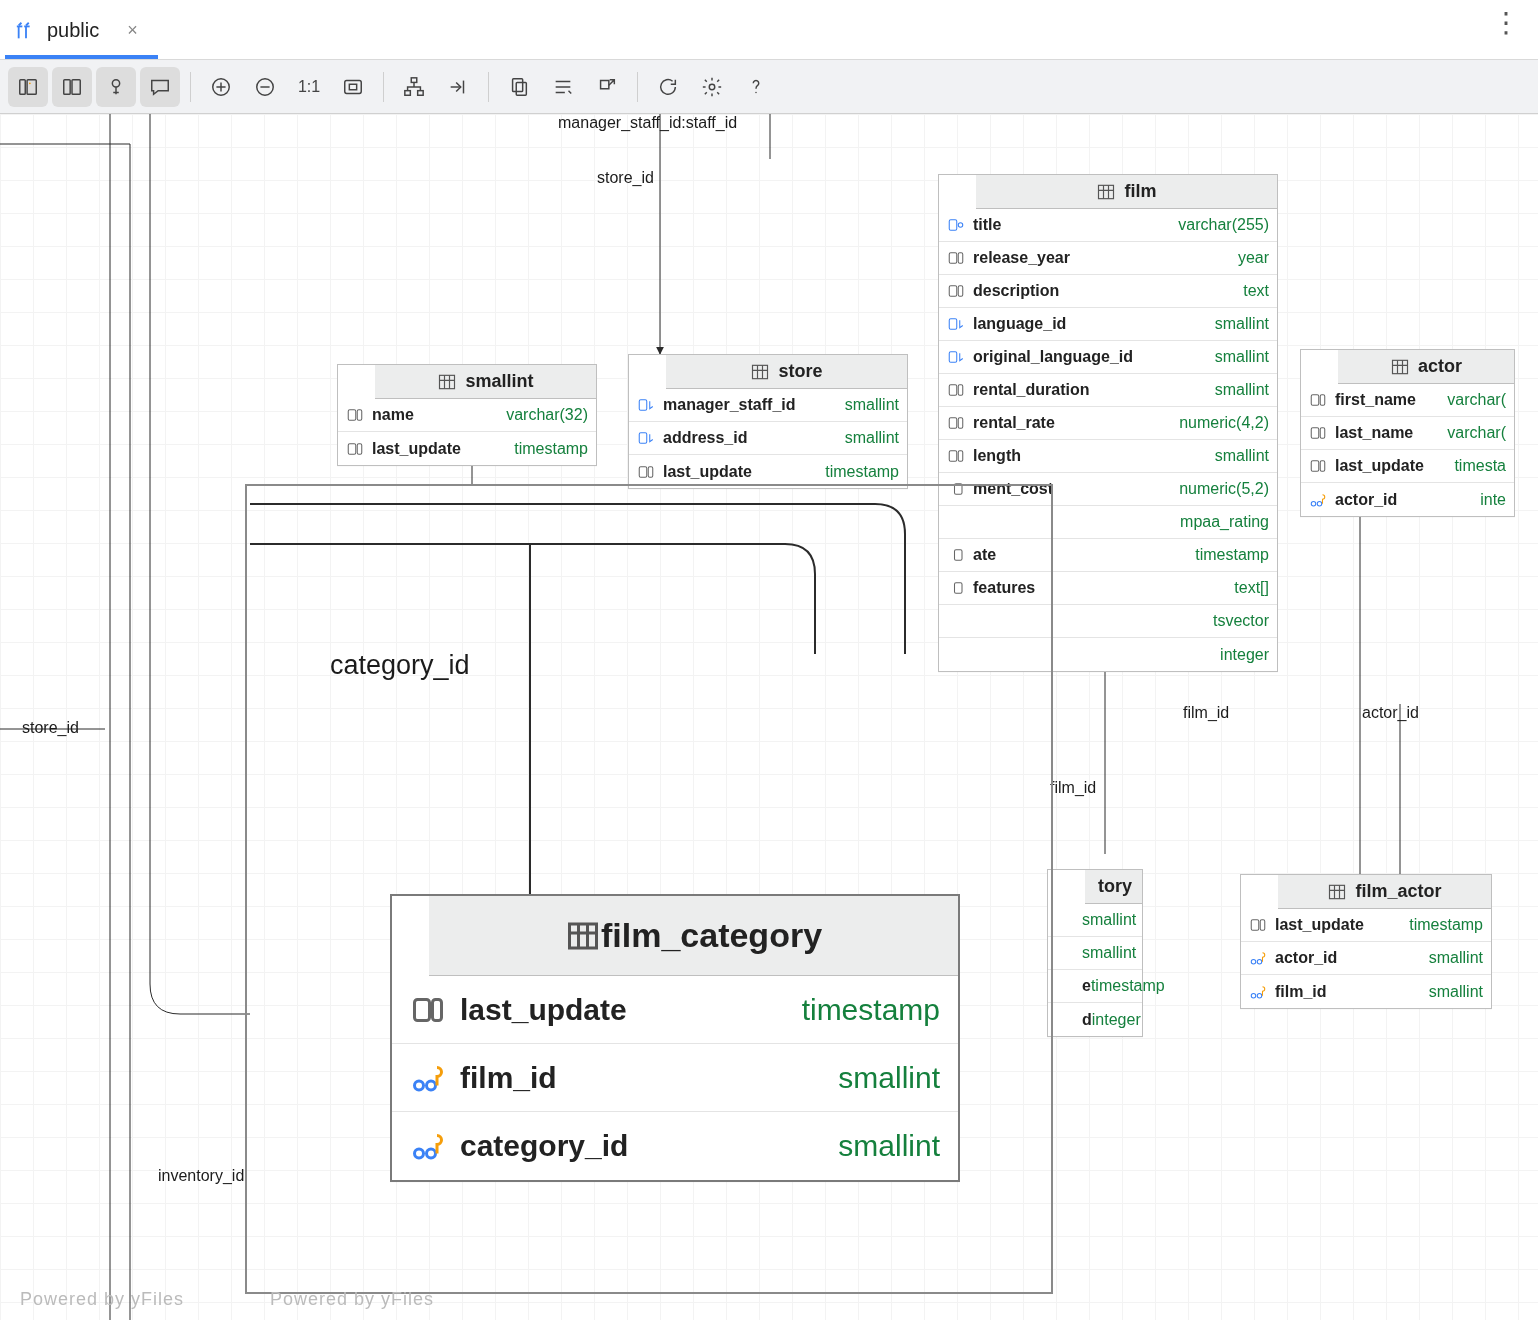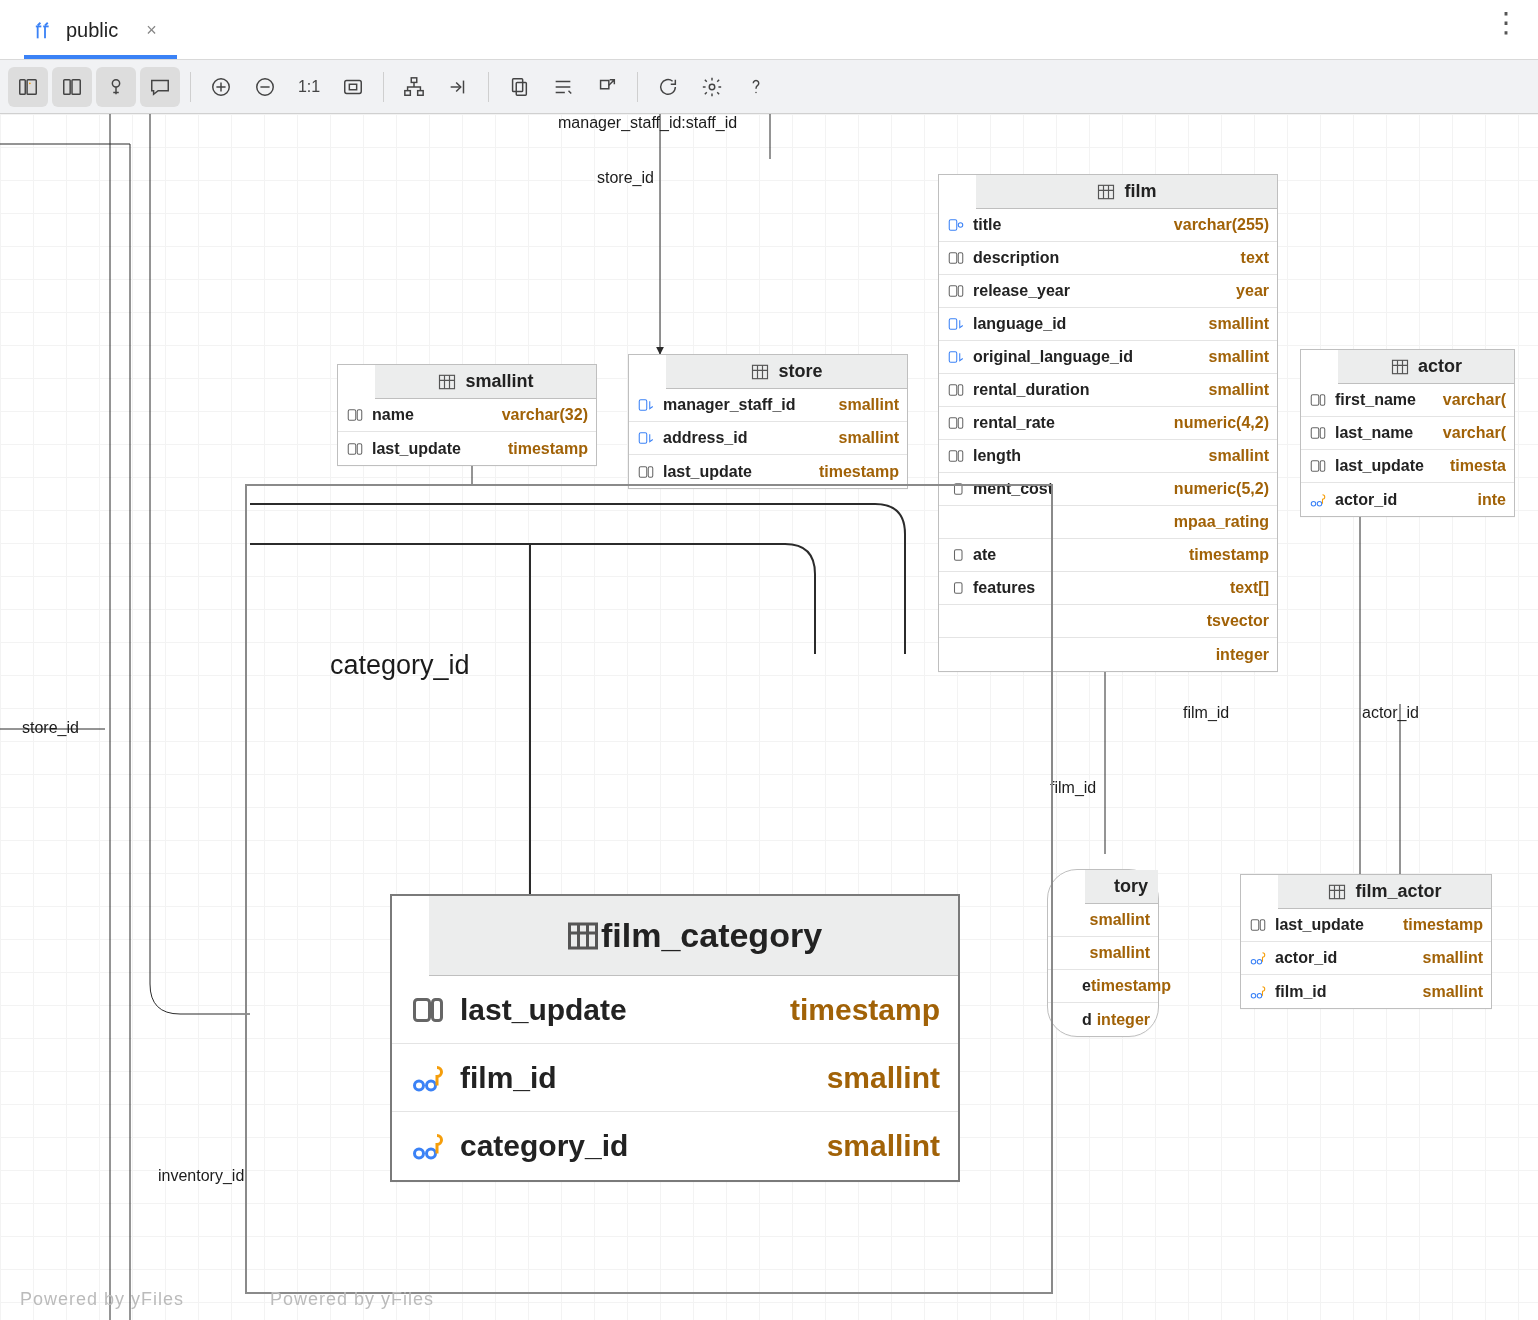--- a/index.html
+++ b/index.html
@@ -1,20 +1,20 @@
 <!DOCTYPE html>
 <html><head>
 <meta charset="utf-8">
 <style>
   * { box-sizing: border-box; }
   html,body { margin:0; padding:0; font-family: -apple-system, "Segoe UI", Arial, sans-serif; font-size:14px; color:#222; background:#fff; overflow:hidden;}
   .app { width:1538px; height:1320px; position:relative; display:flex; flex-direction:column; }
 
   
-  .tabbar { height:60px; border-bottom:1px solid #d9d9d9; display:flex; align-items:flex-end; padding:0 24px; position:relative;}
+  .tabbar { height:60px; border-bottom:1px solid #d9d9d9; display:flex; align-items:flex-end; padding:0 5px; position:relative;}
   .tab { display:flex; align-items:center; gap:10px; padding:10px 14px 12px 10px; border-bottom:4px solid #3b82f6; font-size:20px; }
   .tab svg { width:22px; height:22px; }
   .tab .lbl { font-weight:400; }
   .tab-close { margin-left:12px; color:#888; font-size:18px; padding:2px 6px;}
   .kebab { position:absolute; right:18px; top:14px; color:#555; font-size:28px; line-height:18px; letter-spacing:0; }
 
   
   .toolbar { height:54px; background:#f1f2f4; border-bottom:1px solid #d0d0d0; display:flex; align-items:center; padding:0 8px; gap:4px;}
   .tbtn { width:40px; height:40px; display:flex; align-items:center; justify-content:center; border-radius:6px; color:#333;}
   .tbtn.active { background:#ddd; }
@@ -34,21 +34,21 @@
   .wmB { left:270px; }
 
   
   .entity { position:absolute; background:#fff; border:1px solid #bfbfbf; box-shadow:0 1px 0 rgba(0,0,0,.02); }
   .entity .hdr { background:#eceded; border-bottom:1px solid #bfbfbf; display:flex; align-items:center; justify-content:center; gap:8px; font-weight:700;margin-left:37px; }
   .entity.small .hdr { height:34px; font-size:18px;}
   .entity .row { display:flex; align-items:center; border-bottom:1px solid #e4e4e4; padding:12px 8px;}
   .entity .row:last-child{ border-bottom:none;}
   .entity.small .row { height:33px; font-size:16px;}
   .entity .row .nm { font-weight:700; flex:0 0 auto; }
-  .entity .row .tp { margin-left:auto; color:#a16207;font-weight:bold; }
+  .entity .row .tp { margin-left:auto; color:#15803d; }
   .entity .row .ic { width:18px; height:18px; margin-right:8px; flex:0 0 auto; display:flex; align-items:center; justify-content:center;}
   .entity .row .ic svg{ width:18px; height:18px;}
   .entity .hdr svg{ width:20px; height:20px;}
   .entity.big { border:2px solid #7a7a7a;}
   .entity.big .hdr { height:80px; font-size:34px; gap:0;}
   .entity.big .hdr svg{ width:36px; height:36px;}
   .entity.big .row { height:68px; font-size:30px; padding:0 18px;}
   .entity.big .row .ic{ width:36px; height:36px; margin-right:14px;}
   .entity.big .row .ic svg{ width:36px; height:36px;}
   .entity.big .row .tp{ font-size:30px;}
@@ -325,32 +325,32 @@
             <span class="nm">title</span>
             <span class="tp">varchar(255)</span>
           </div>
           <div class="row">
             <span class="ic">
               <svg viewBox="0 0 24 24">
                 <rect x="3" y="5" width="10" height="14" rx="2" fill="none" stroke="#666" stroke-width="1.4"></rect>
                 <rect x="15" y="5" width="6" height="14" rx="2" fill="none" stroke="#666" stroke-width="1.4"></rect>
               </svg>
             </span>
+            <span class="nm">release_year</span>
+            <span class="tp">year</span>
+          </div>
+          <div class="row">
+            <span class="ic">
+              <svg viewBox="0 0 24 24">
+                <rect x="3" y="5" width="10" height="14" rx="2" fill="none" stroke="#666" stroke-width="1.4"></rect>
+                <rect x="15" y="5" width="6" height="14" rx="2" fill="none" stroke="#666" stroke-width="1.4"></rect>
+              </svg>
+            </span>
             <span class="nm">description</span>
             <span class="tp">text</span>
-          </div>
-          <div class="row">
-            <span class="ic">
-              <svg viewBox="0 0 24 24">
-                <rect x="3" y="5" width="10" height="14" rx="2" fill="none" stroke="#666" stroke-width="1.4"></rect>
-                <rect x="15" y="5" width="6" height="14" rx="2" fill="none" stroke="#666" stroke-width="1.4"></rect>
-              </svg>
-            </span>
-            <span class="nm">release_year</span>
-            <span class="tp">year</span>
           </div>
           <div class="row">
             <span class="ic">
               <svg viewBox="0 0 24 24">
                 <rect x="3" y="5" width="10" height="14" rx="2" fill="none" stroke="#3b82f6" stroke-width="1.4"></rect>
                 <path d="M17 7v10l4-3" fill="none" stroke="#3b82f6" stroke-width="1.4"></path>
               </svg>
             </span>
             <span class="nm">language_id</span>
             <span class="tp">smallint</span>
@@ -486,21 +486,21 @@
                 <circle cx="14" cy="17" r="3" fill="none" stroke="#3b82f6" stroke-width="1.4"></circle>
                 <path d="M18 5 a3 3 0 1 1 0 6 v6" fill="none" stroke="#f59e0b" stroke-width="1.4"></path>
               </svg>
             </span>
             <span class="nm">actor_id</span>
             <span class="tp">inte</span>
           </div>
         </div>
     </div>
 
-    <div class="entity small" style="left:1047px; top:755px; width:112px;border-radius:30px;">
+    <div class="entity small" style="left:1047px; top:755px; width:96px;">
       <div class="hdr" style="justify-content:flex-end; padding-right:10px;">
         <span>tory</span>
       </div>
       <div>
           <div class="row">
             <span class="ic"></span>
             <span class="nm"></span>
             <span class="tp">smallint</span>
           </div>
           <div class="row">

